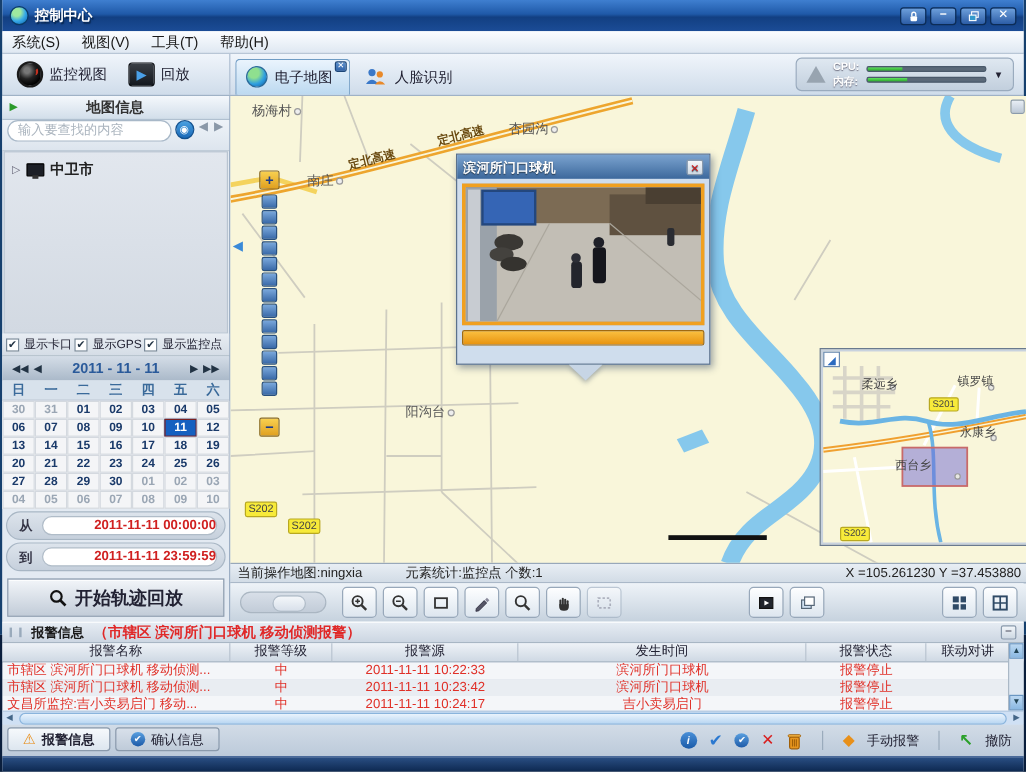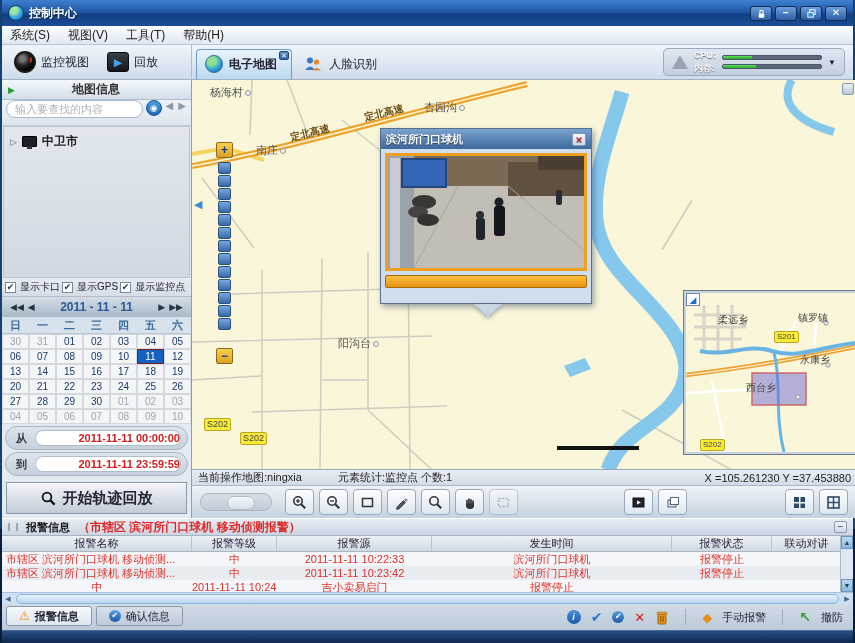--- a/index.html
+++ b/index.html
@@ -34,21 +34,21 @@
   .lens-icon { width:22px; height:22px; border-radius:50%; border:2px solid #1a1a1a;
     background:radial-gradient(circle at 36% 32%, #777 0 14%, #222 42%, #000 75%); position:relative; }
   .lens-icon::after { content:""; position:absolute; right:2px; top:3px; width:5px; height:5px;
     border-radius:50%; border-right:2px solid #c03020; border-top:2px solid transparent; }
   .film-icon { width:22px; height:20px; border-radius:3px; background:linear-gradient(#3a3f46,#14181e);
     border:1px solid #0a0c10; display:flex; align-items:center; justify-content:center; color:#4aa0e8; font-size:11px; }
   .tb-label { font-size:12px; color:#223; }
   .tab-strip { display:flex; align-items:flex-end; padding-left:4px; gap:2px; }
   .tab { display:flex; align-items:center; gap:6px; padding:4px 14px 5px 8px; font-size:12px; color:#223;
     border:1px solid transparent; border-bottom:none; border-radius:4px 4px 0 0; position:relative; height:30px; }
-  .tab.active { background:linear-gradient(#eaf4fd,#bcd9f0); border-color:#6f9cc4; font-weight:bold; }
+  .tab.active { background:linear-gradient(#eaf4fd,#bcd9f0); border-color:#6f9cc4; font-weight:normal; }
   .tab-close { position:absolute; top:1px; right:2px; width:10px; height:9px; background:linear-gradient(#5e93cf,#2f62a8);
     border:1px solid #1c4678; border-radius:2px; color:#fff; font-size:7px; line-height:8px; text-align:center; }
   .globe-icon { width:18px; height:18px; border-radius:50%;
     background:radial-gradient(circle at 35% 30%, #8fe08f 0 28%, #2f9fe0 60%, #0d5aa0 100%); border:1px solid #2a6a9a; }
   .cpu-panel { margin-left:auto; margin-right:8px; align-self:center; display:flex; align-items:center; gap:6px;
     background:linear-gradient(#dfe8f1,#c2cfdd); border:1px solid #9aabbe; border-radius:5px; padding:3px 8px; height:28px; }
   .warn-tri { width:0; height:0; border-left:8px solid transparent; border-right:8px solid transparent;
     border-bottom:14px solid #98a4b0; position:relative; }
   .meter-labels { display:flex; flex-direction:column; gap:2px; font-size:9px; font-weight:bold; color:#fff;
     text-shadow:0 1px 1px #667; }
@@ -88,21 +88,21 @@
   
   .calendar { border-top:1px solid #b0bcc8; }
   .cal-nav { height:20px; background:linear-gradient(#d4dde7,#aab9c9); display:flex; align-items:center;
     padding:0 6px; color:#1a4a8a; font-weight:bold; }
   .cal-nav .cal-title { flex:1; text-align:center; font-size:12px; color:#2a5a9a; }
   .cal-nav span.nav { font-size:9px; color:#234; padding:0 2px; }
   .cal-weekdays { display:grid; grid-template-columns:repeat(7,1fr); height:17px; background:#d8e2ec;
     border-bottom:1px solid #b8c4d0; }
   .cal-weekdays div { text-align:center; font-size:11px; font-weight:bold; color:#3a6a9a; line-height:17px; }
   .cal-grid { display:grid; grid-template-columns:repeat(7,1fr); grid-auto-rows:15px; background:#e8ebee; }
-  .cal-cell { border:1px solid #d4d9df; background:#f4f5f7; text-align:center; font-size:10px; font-weight:normal;
+  .cal-cell { border:1px solid #d4d9df; background:#f4f5f7; text-align:center; font-size:10px; font-weight:bold;
     color:#1a3a6a; line-height:13px; }
   .cal-cell.muted { color:#9aa6b4; }
   .cal-cell.selected { background:#1560c0; color:#fff; border:1px solid #7a2020; }
 
   
   .range-row { height:24px; margin:2px 3px 0 3px; background:linear-gradient(#dde4ec,#c6d0dc);
     border:1px solid #a8b6c4; border-radius:12px; display:flex; align-items:center; padding:2px; gap:4px; }
   .range-label { font-size:11px; font-weight:bold; color:#334; padding:0 4px 0 8px; }
   .range-value { flex:1; height:16px; background:#fff; border:1px solid #b0bcc8; border-radius:8px;
     font-size:11px; font-weight:bold; color:#d02020; text-align:right; line-height:15px; margin-right:4px; }
@@ -647,20 +647,21 @@
           </div>
           <div class="arow">
             <div class="c-name">市辖区 滨河所门口球机 移动侦测...</div>
             <div class="c-level">中</div>
             <div class="c-time">2011-11-11 10:23:42</div>
             <div class="c-source">滨河所门口球机</div>
             <div class="c-status">报警停止</div>
             <div class="c-talk"></div>
           </div>
           <div class="arow">
+            <div class="c-name">文昌所监控:吉小卖易启门 移动...</div>
             <div class="c-level">中</div>
             <div class="c-time">2011-11-11 10:24:17</div>
             <div class="c-source">吉小卖易启门</div>
             <div class="c-status">报警停止</div>
             <div class="c-talk"></div>
           </div>
         </div>
       <div class="vscroll">
         <div class="vs-btn">▲</div>
         <div class="vs-track"></div>

